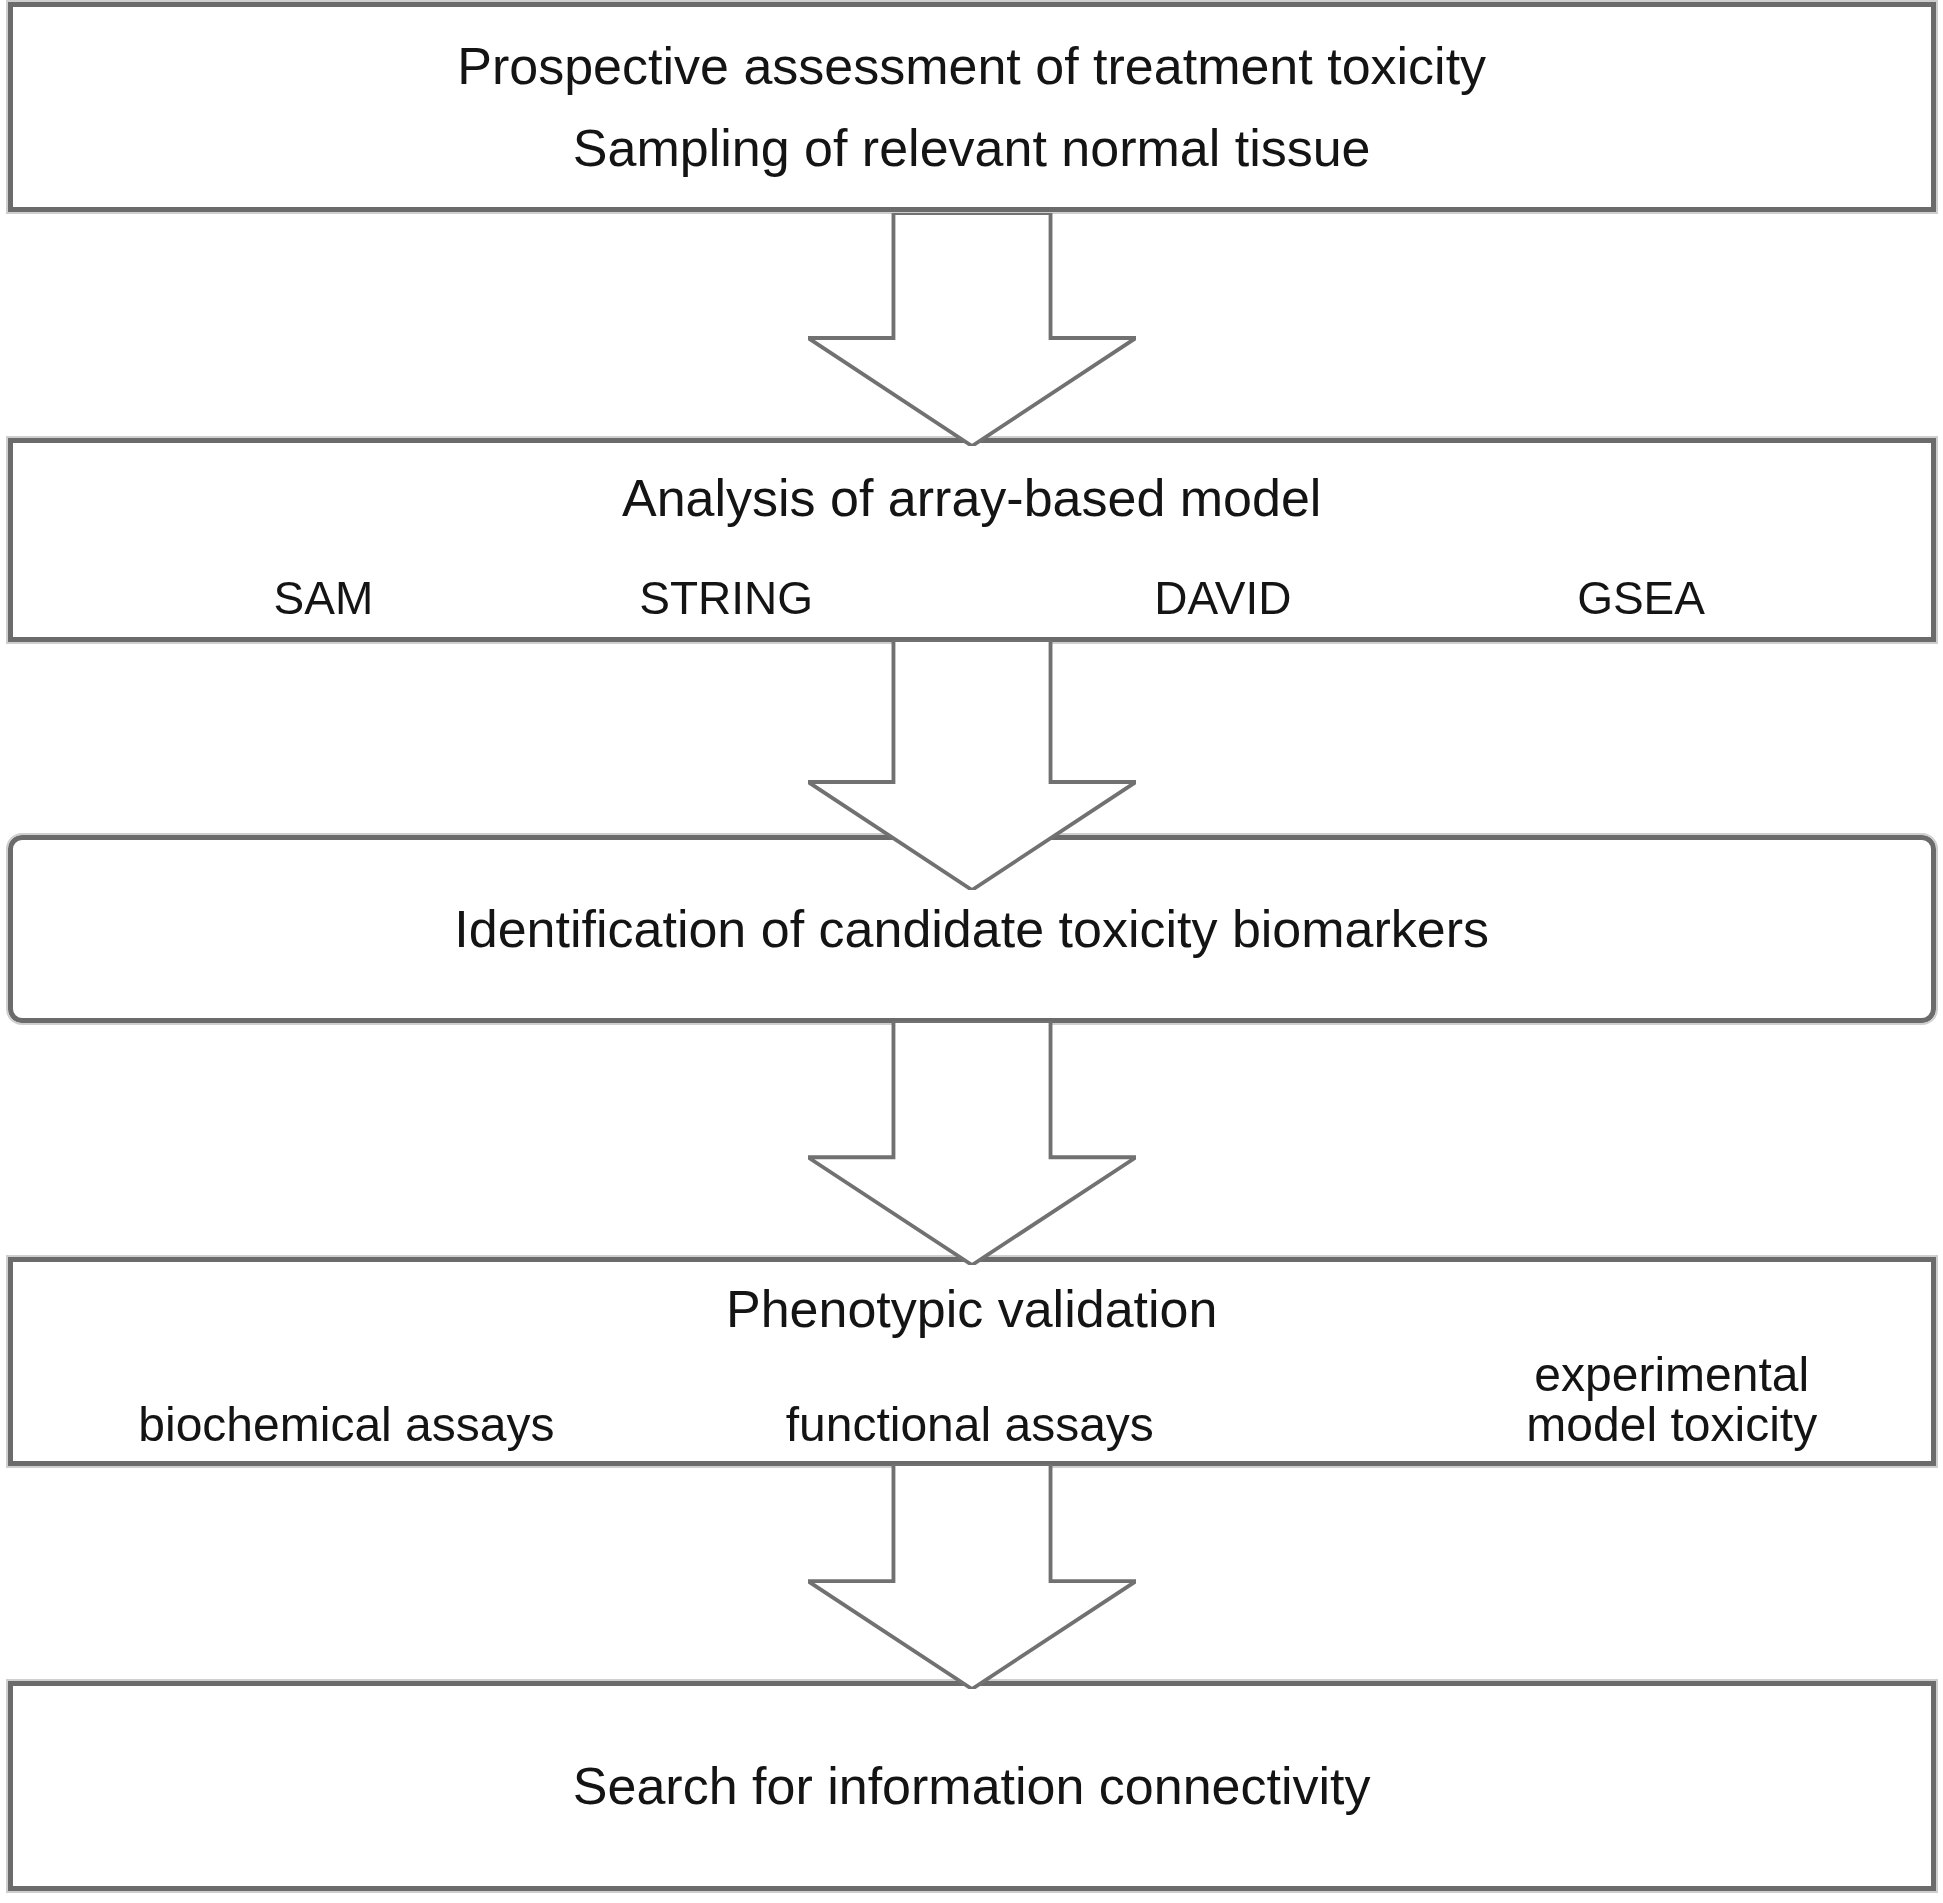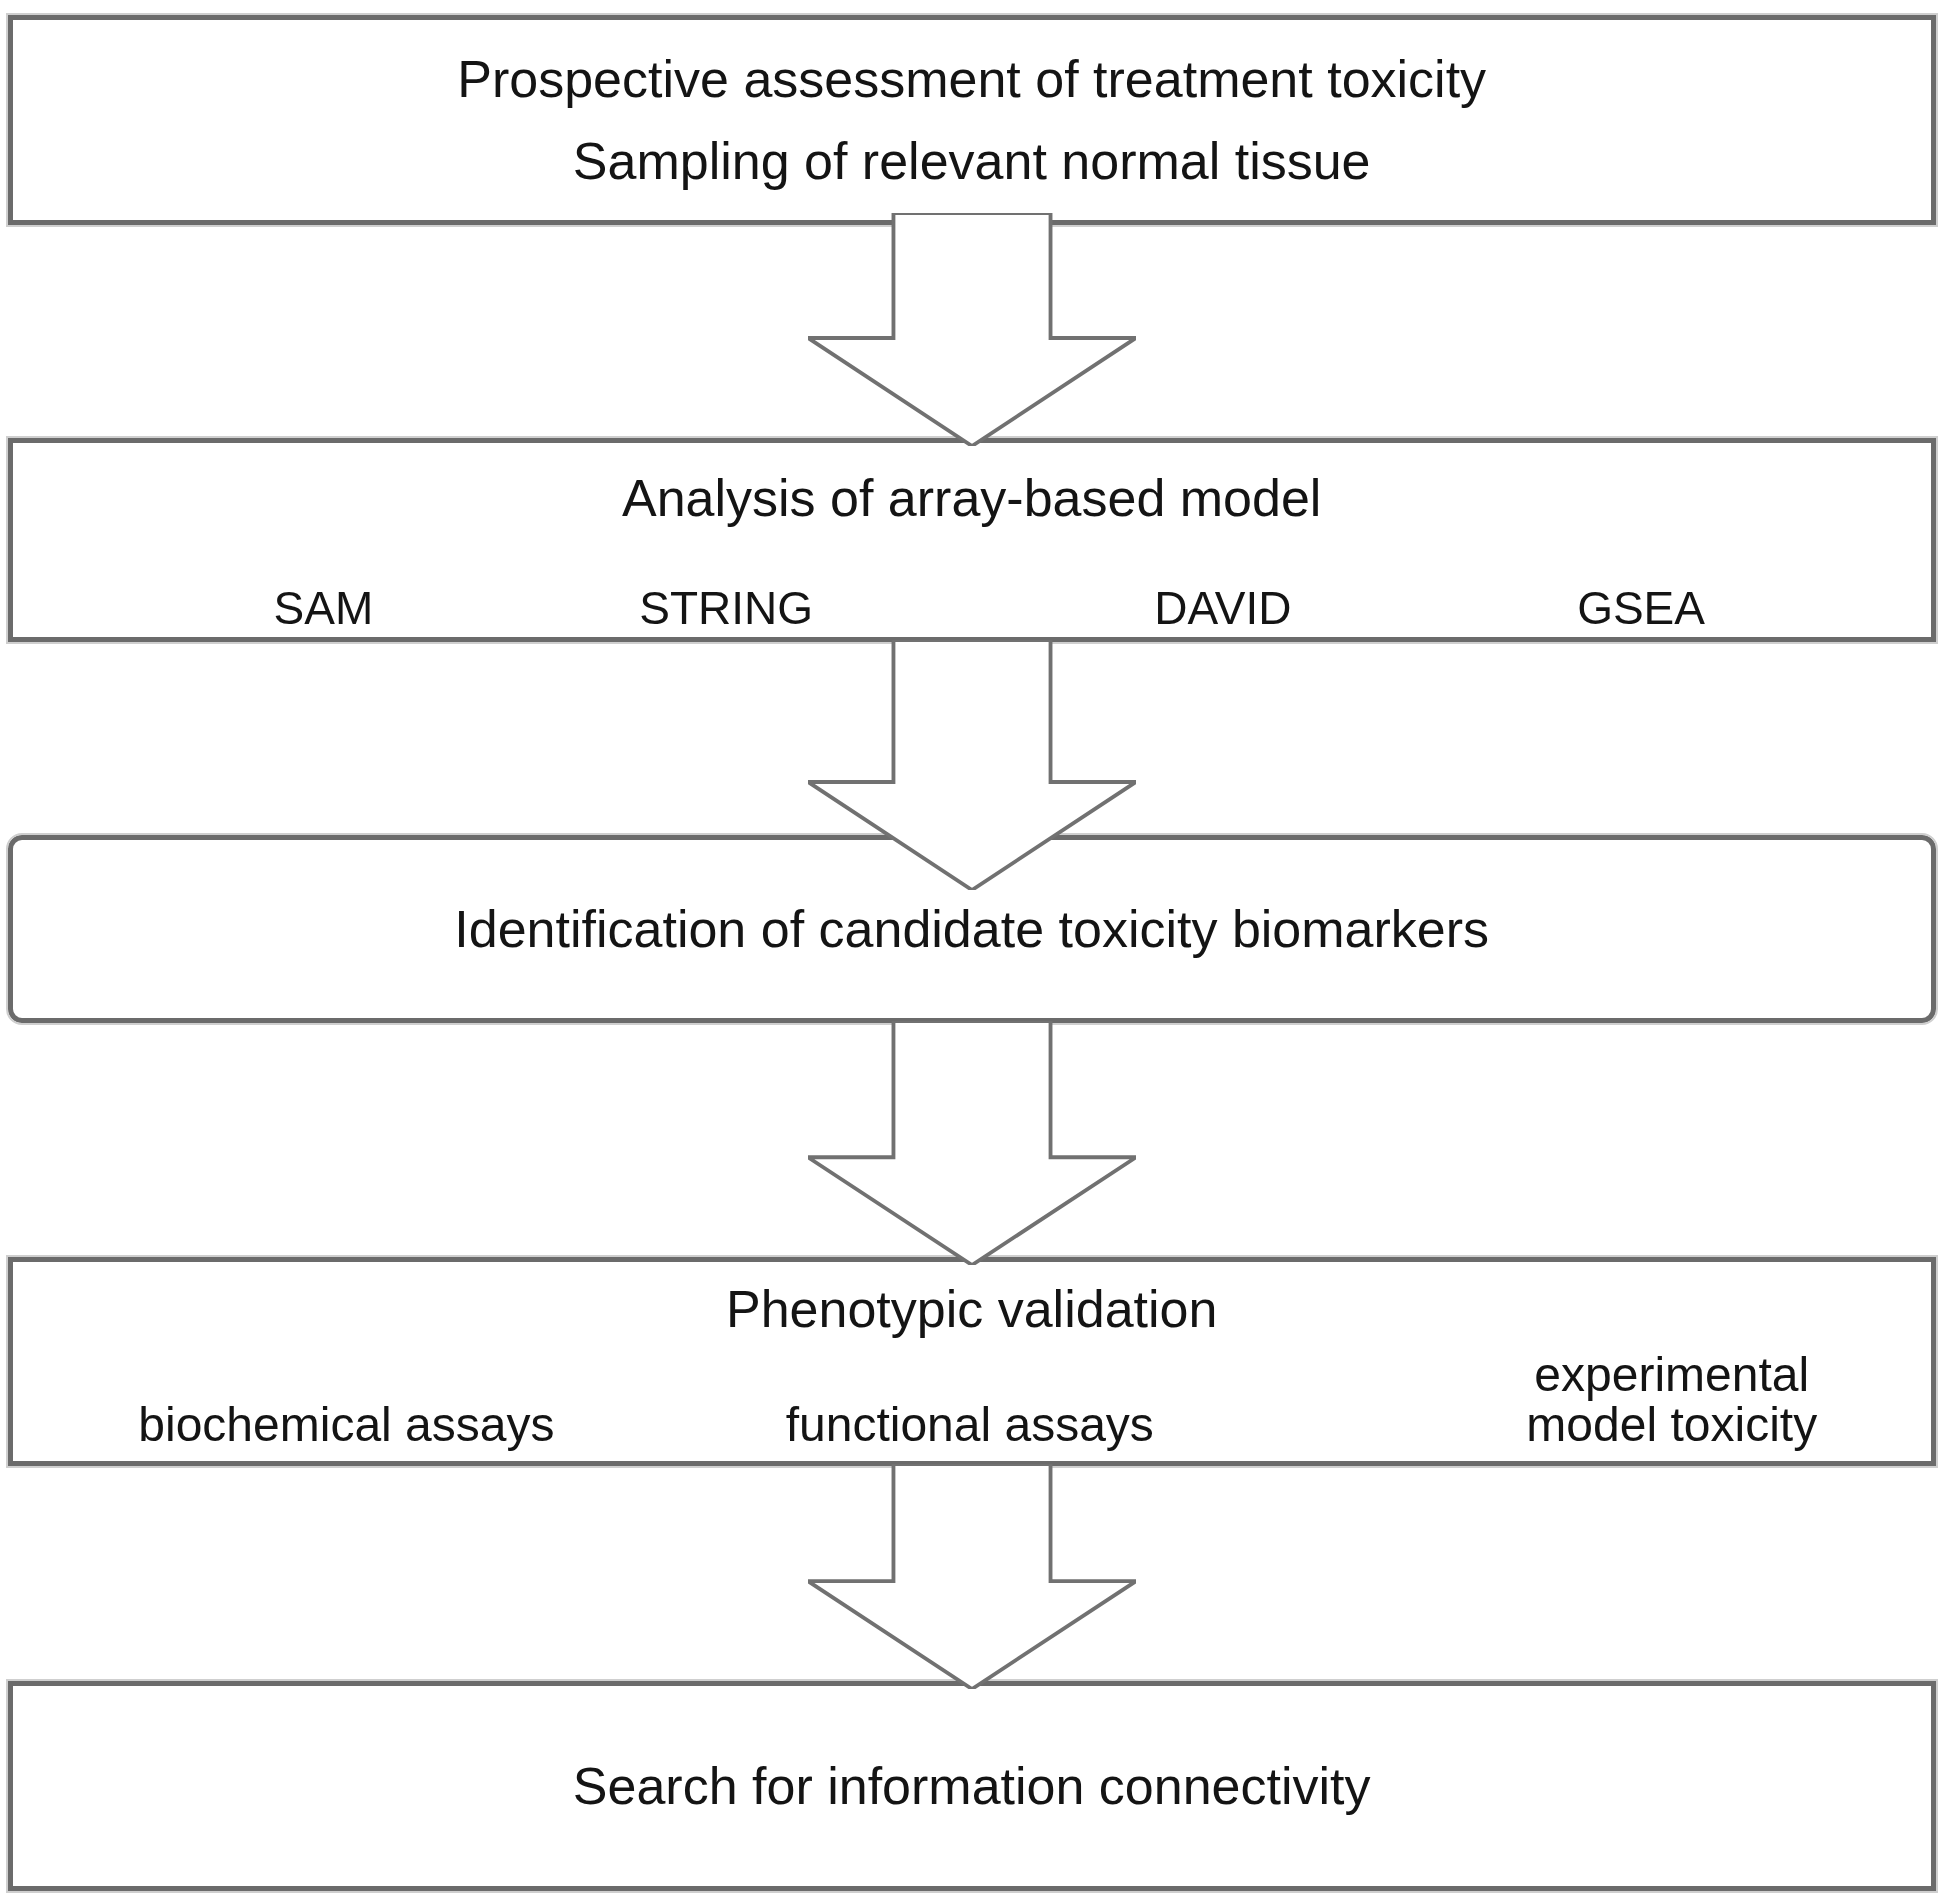--- a/index.html
+++ b/index.html
@@ -23,21 +23,21 @@
 
   .box {
     position: absolute;
     left: 7.7px;
     width: 1928px;
     background: #ffffff;
     border: 5.4px solid var(--border);
     outline: 2.3px solid var(--halo);
     z-index: 1;
   }
-  .box1 { top: 15px;    height: 210px; }
+  .box1 { top: 2px;    height: 210px; }
   .box2 { top: 438px;  height: 204px; }
   .box3 { top: 835px; height: 188px; border-radius: 14px; }
   .box4 { top: 1257px; height: 209px; padding-left: 28px; }
   .box5 { top: 1681px; height: 210px; }
 
   .stack-center {
     position: absolute;
     inset: 0;
     display: flex;
     flex-direction: column;
@@ -58,21 +58,21 @@
     text-align: center;
     font-size: 52px;
     line-height: 77px;
     white-space: nowrap;
   }
   .box2 .box-title { top: 17px; }
   .box4 .box-title { top: 9.2px; }
 
   .tool-label {
     position: absolute;
-    bottom: 6px;
+    bottom: 16px;
     transform: translateX(-50%);
     font-size: 46px;
     line-height: 46px;
     white-space: nowrap;
   }
   .tool-1 { left: 16.2%; }
   .tool-2 { left: 37.2%; }
   .tool-3 { left: 63.1%; }
   .tool-4 { left: 84.9%; }
 

